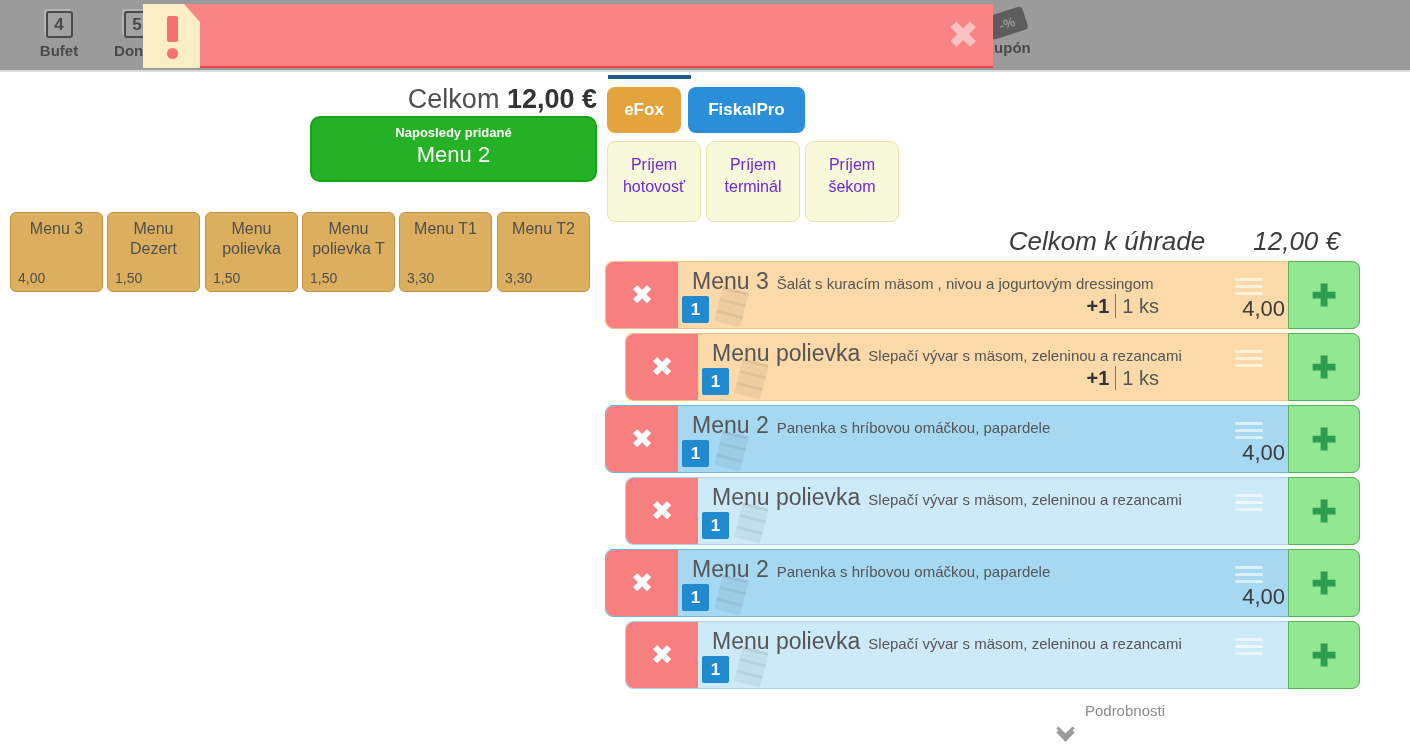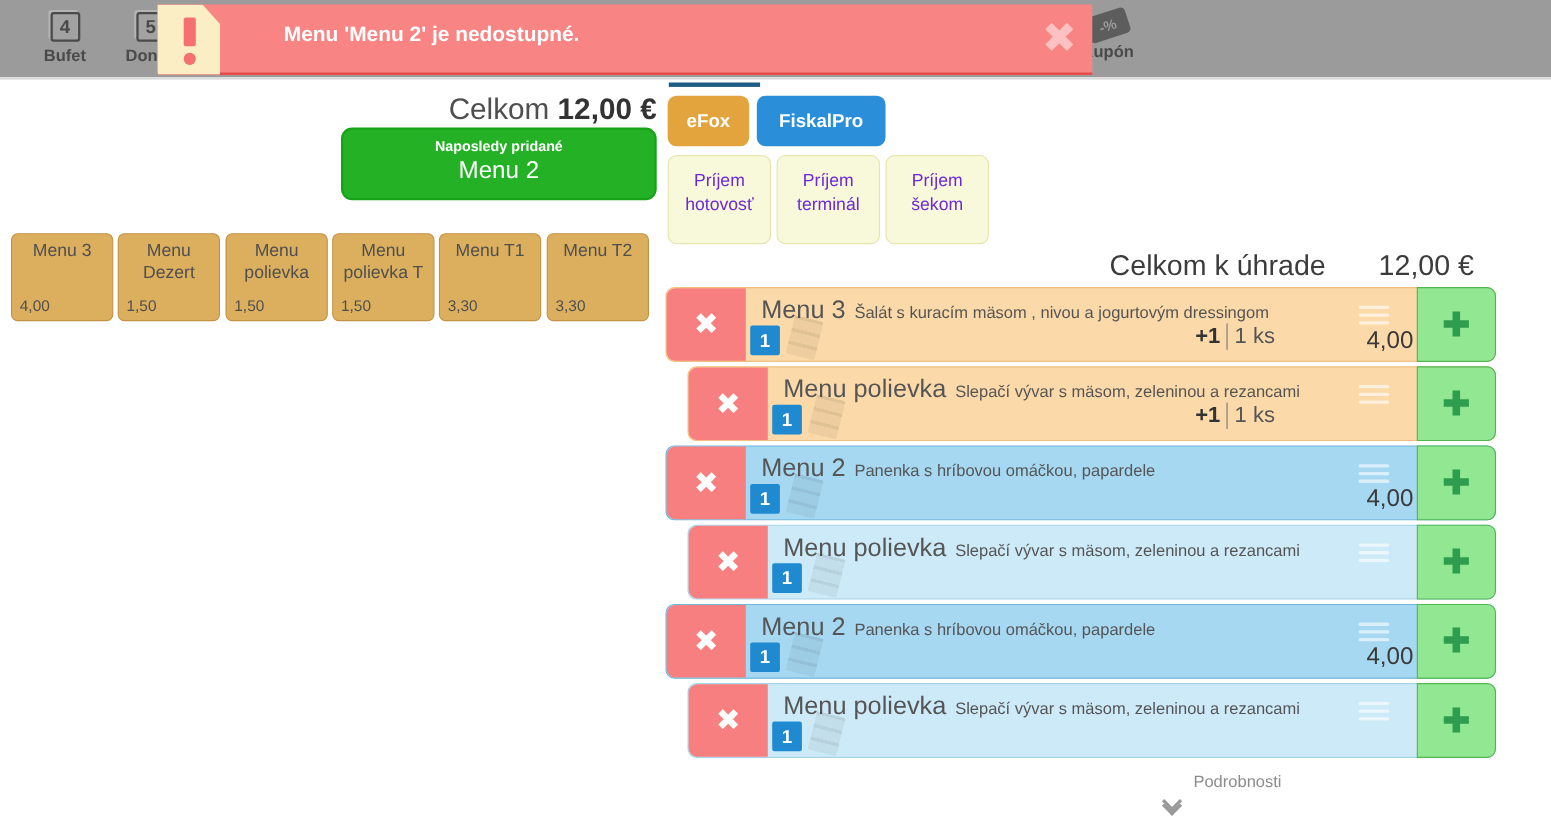--- a/index.html
+++ b/index.html
@@ -62,21 +62,21 @@
   .pay-efox { left:607px; width:74px; background:#e3a43e; }
   .pay-fiskal { left:688px; width:117px; background:#2a8fd8; }
   .income-btn { position:absolute; top:141px; width:94px; height:81px;
                 background:#f8f8da; border:1px solid #e5e5ac; border-radius:8px;
                 color:#6d28d9; font-size:16px; text-align:center; padding-top:12px;
                 line-height:1.35; cursor:pointer; }
 
   
   .due-line { position:absolute; left:800px; top:226px; width:540px;
               display:flex; justify-content:flex-end; gap:48px;
-              font-size:26px; color:#3c3c3c; }
+              font-size:26px; color:#3c3c3c;font-style:italic; }
 
   
   .rows { position:absolute; left:605px; top:261px; width:755px; }
   .row { height:68px; margin-bottom:4px; display:flex; border-radius:8px;
          border:1px solid transparent; }
   .row.indent { margin-left:20px; }
   .row.orange { background:#fbd9a9; border-color:#f0c080; }
   .row.blue { background:#a6d8f2; border-color:#6fb7dd; }
   .row.lightblue { background:#cdeaf8; border-color:#a7d4ea; }
   .row-del { width:72px; background:#f87f7f; border-radius:8px 0 0 8px;
@@ -131,21 +131,20 @@
     <div class="kupon-icon">-%</div>
     <div class="nav-label">Kupón</div>
   </div>
 </div>
 
 <div class="banner">
   <div class="banner-flag">
     <div class="excl-bar"></div>
     <div class="excl-dot"></div>
   </div>
-  <div class="banner-text">Menu 'Menu 2' je nedostupné.</div>
   <div class="banner-close">✖</div>
 </div>
 
 <div class="tab-indicator"></div>
 
 <div class="total-line">
   <span>Celkom</span>
   <b>12,00 €</b>
 </div>
 

